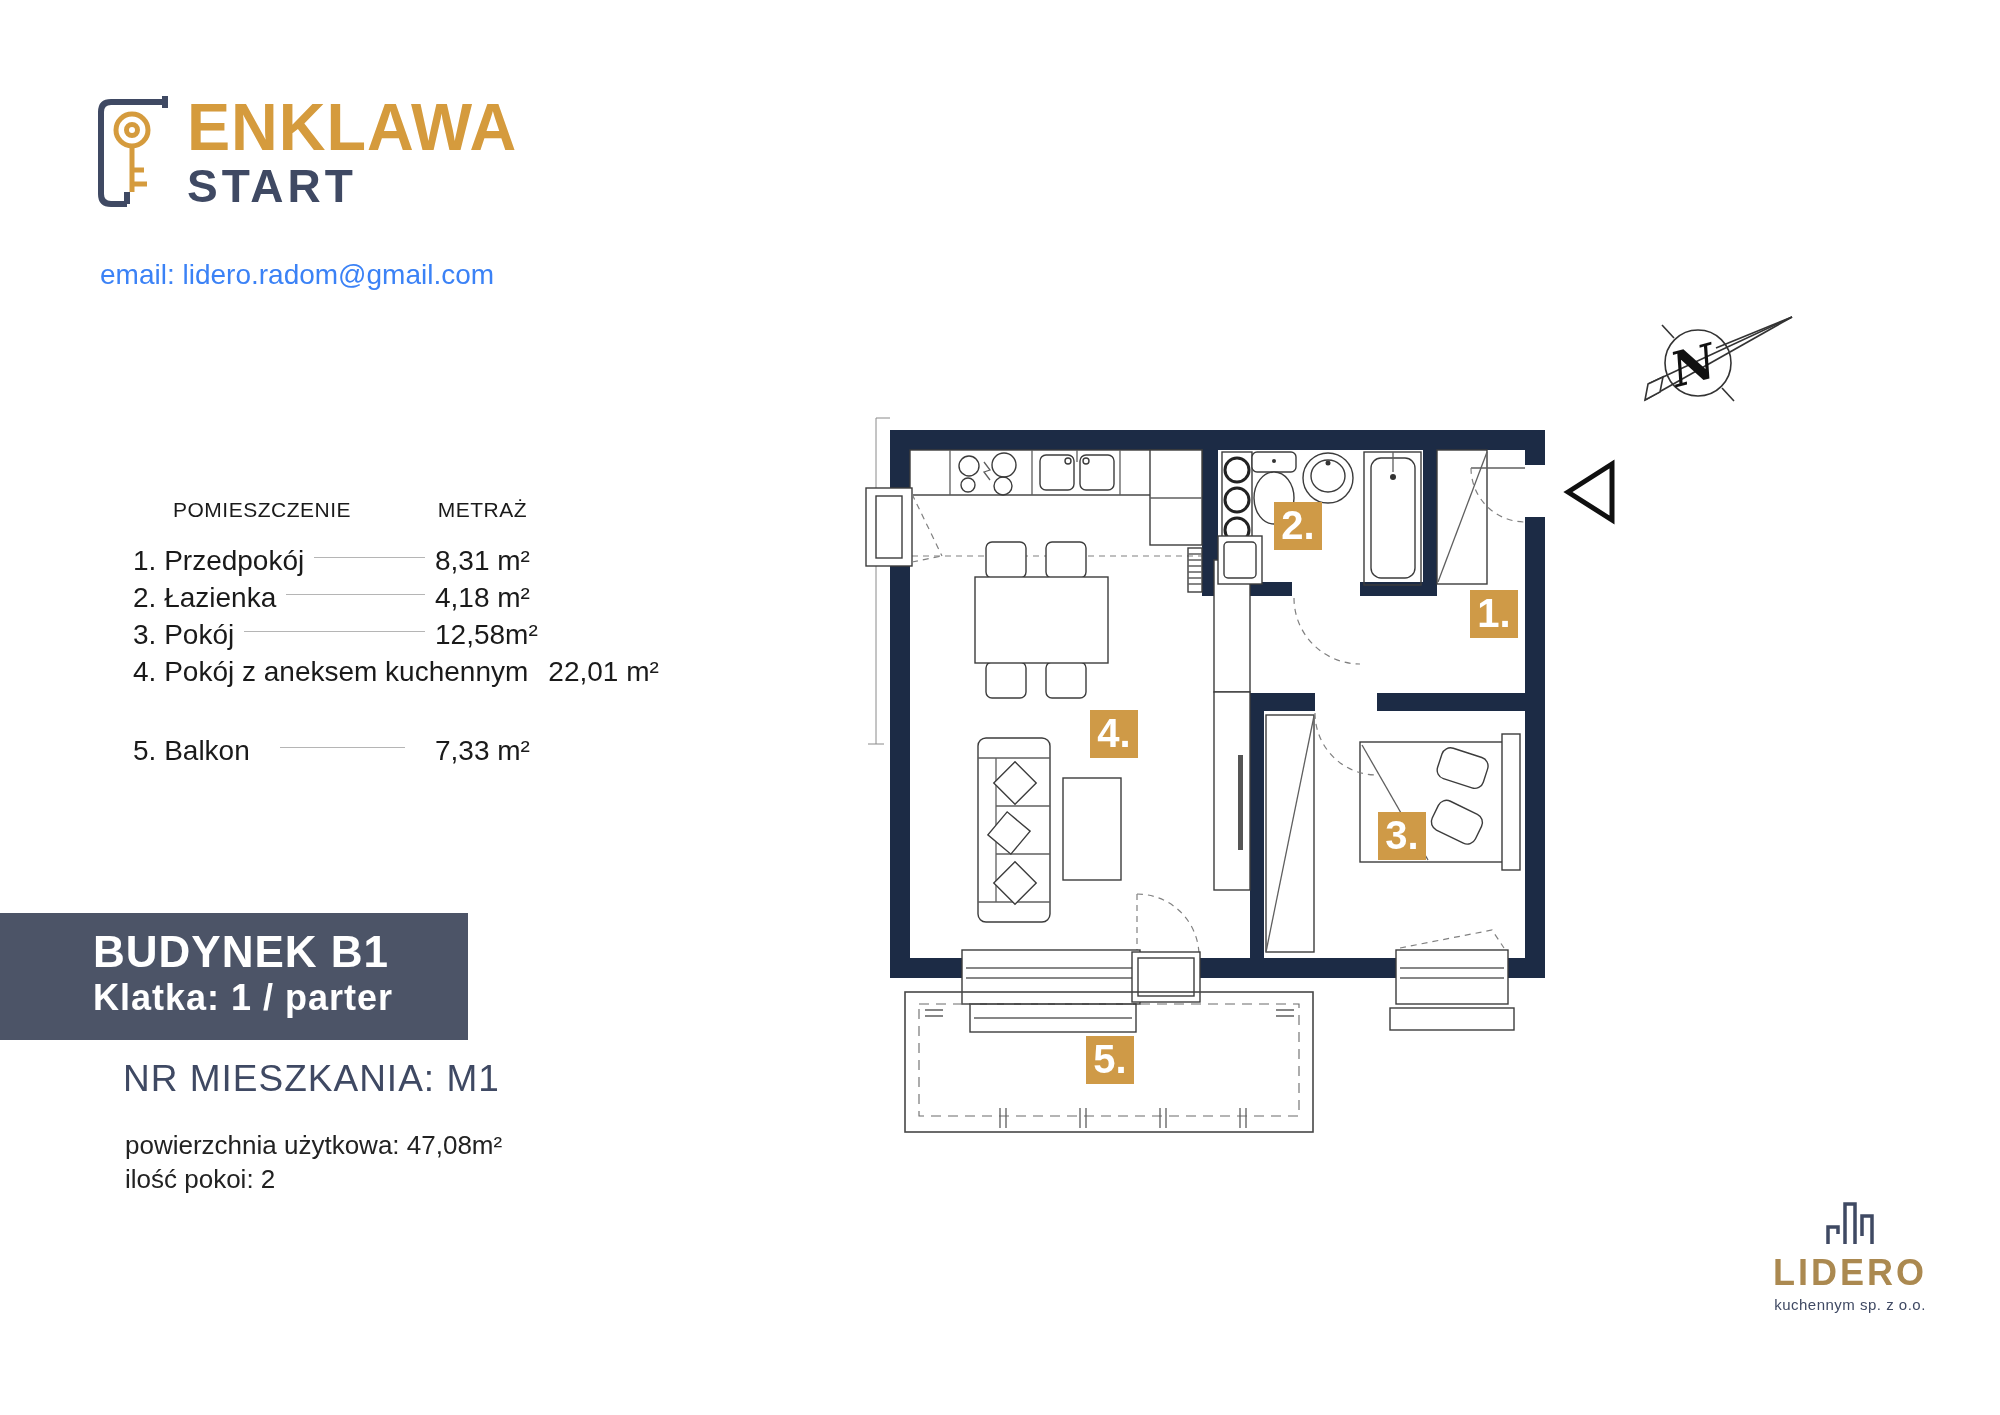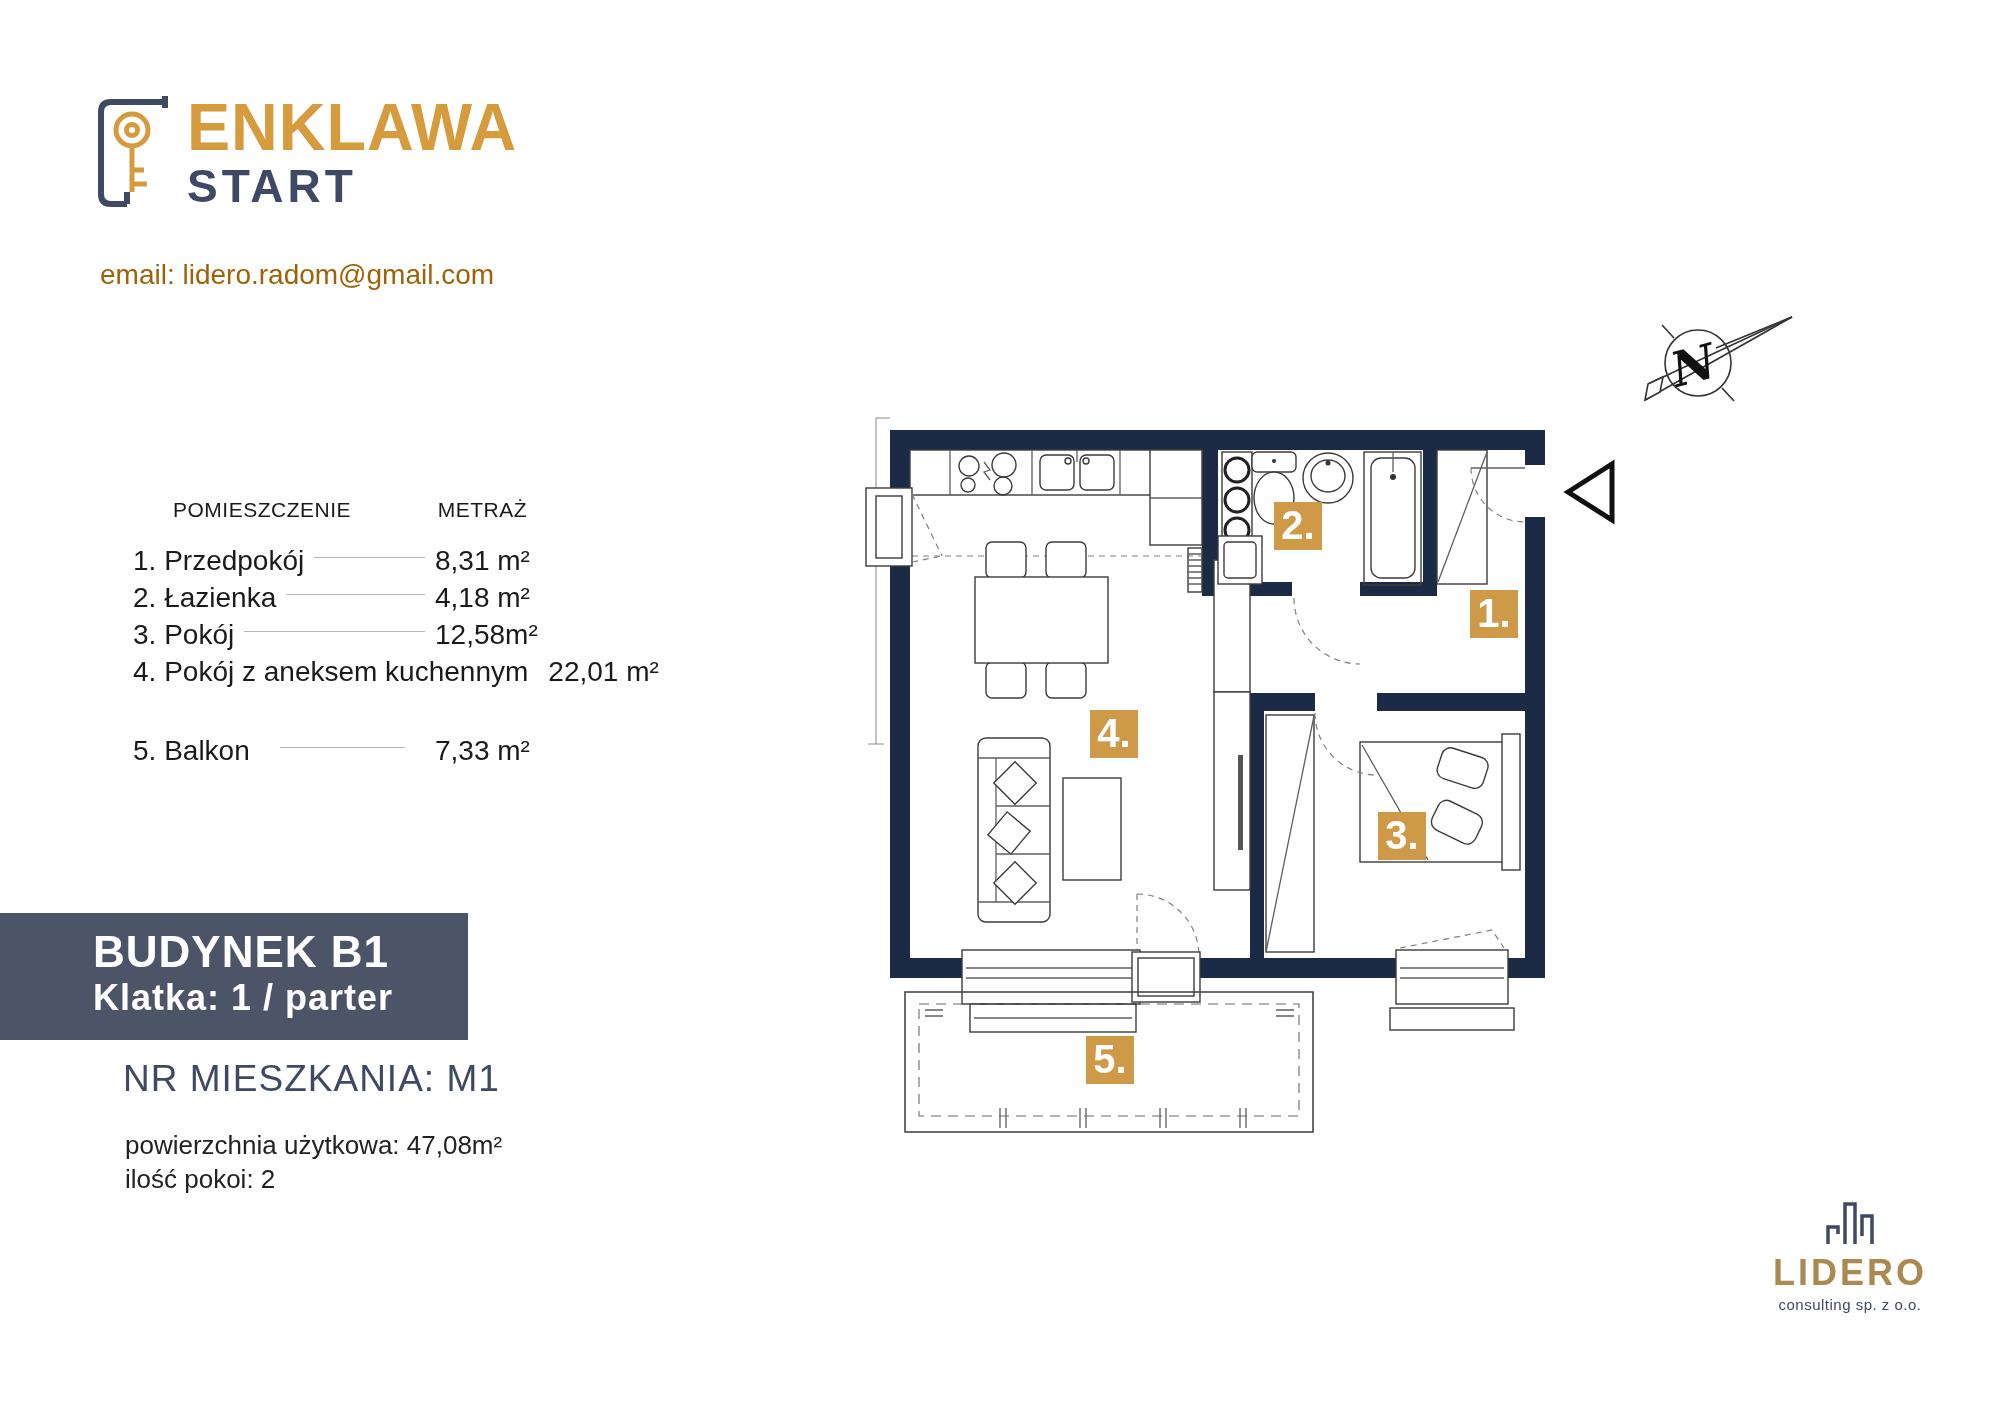--- a/index.html
+++ b/index.html
@@ -17,21 +17,21 @@
 
   
   .logo-wrap{position:absolute;left:95px;top:88px;display:flex;align-items:center;}
   .brand-text{margin-left:8px;}
   .brand-top{font-size:66px;font-weight:bold;color:var(--brand-gold);
              letter-spacing:1px;line-height:70px;transform:scaleX(.98);transform-origin:left;}
   .brand-bottom{font-size:46px;font-weight:bold;color:var(--navy-text);
                 letter-spacing:4px;line-height:48px;margin-top:0px;}
 
   
-  .contact{position:absolute;left:100px;top:258px;font-size:28px;line-height:33px;color:#a16207;}
+  .contact{position:absolute;left:100px;top:258px;font-size:28px;line-height:33px;color:#3b82f6;}
 
   
   .room-table{position:absolute;left:133px;top:498px;width:394px;}
   .rt-header{display:flex;justify-content:space-between;font-size:21px;
              letter-spacing:.5px;color:#1a1a1a;margin-bottom:20px;margin-left:40px;}
   .rt-row{display:flex;align-items:center;font-size:28px;height:37px;color:#1a1a1a;}
   .rt-row .lbl{white-space:nowrap;}
   .rt-row .leader{flex:1;border-bottom:1px solid #b5b5b5;margin:0 10px 6px 10px;}
   .rt-row .val{width:92px;white-space:nowrap;}
   .rt-row.gap{margin-top:42px;gap:20px;}
@@ -341,16 +341,16 @@
 
   <div class="lidero">
     <svg width="64" height="46" viewBox="0 0 64 46">
       <g fill="none" stroke="var(--navy-text)" stroke-width="3.5">
         <path d="M10,44 V27 H20 V34"></path>
         <path d="M27,44 V4 H37 V44"></path>
         <path d="M44,36 V16 H54 V44"></path>
       </g>
     </svg>
     <div class="lidero-name">LIDERO</div>
-    <div class="lidero-sub">consulting sp. z o.o.</div>
+    <div class="lidero-sub">kuchennym sp. z o.o.</div>
   </div>
 
 </div>
 
 </body></html>

